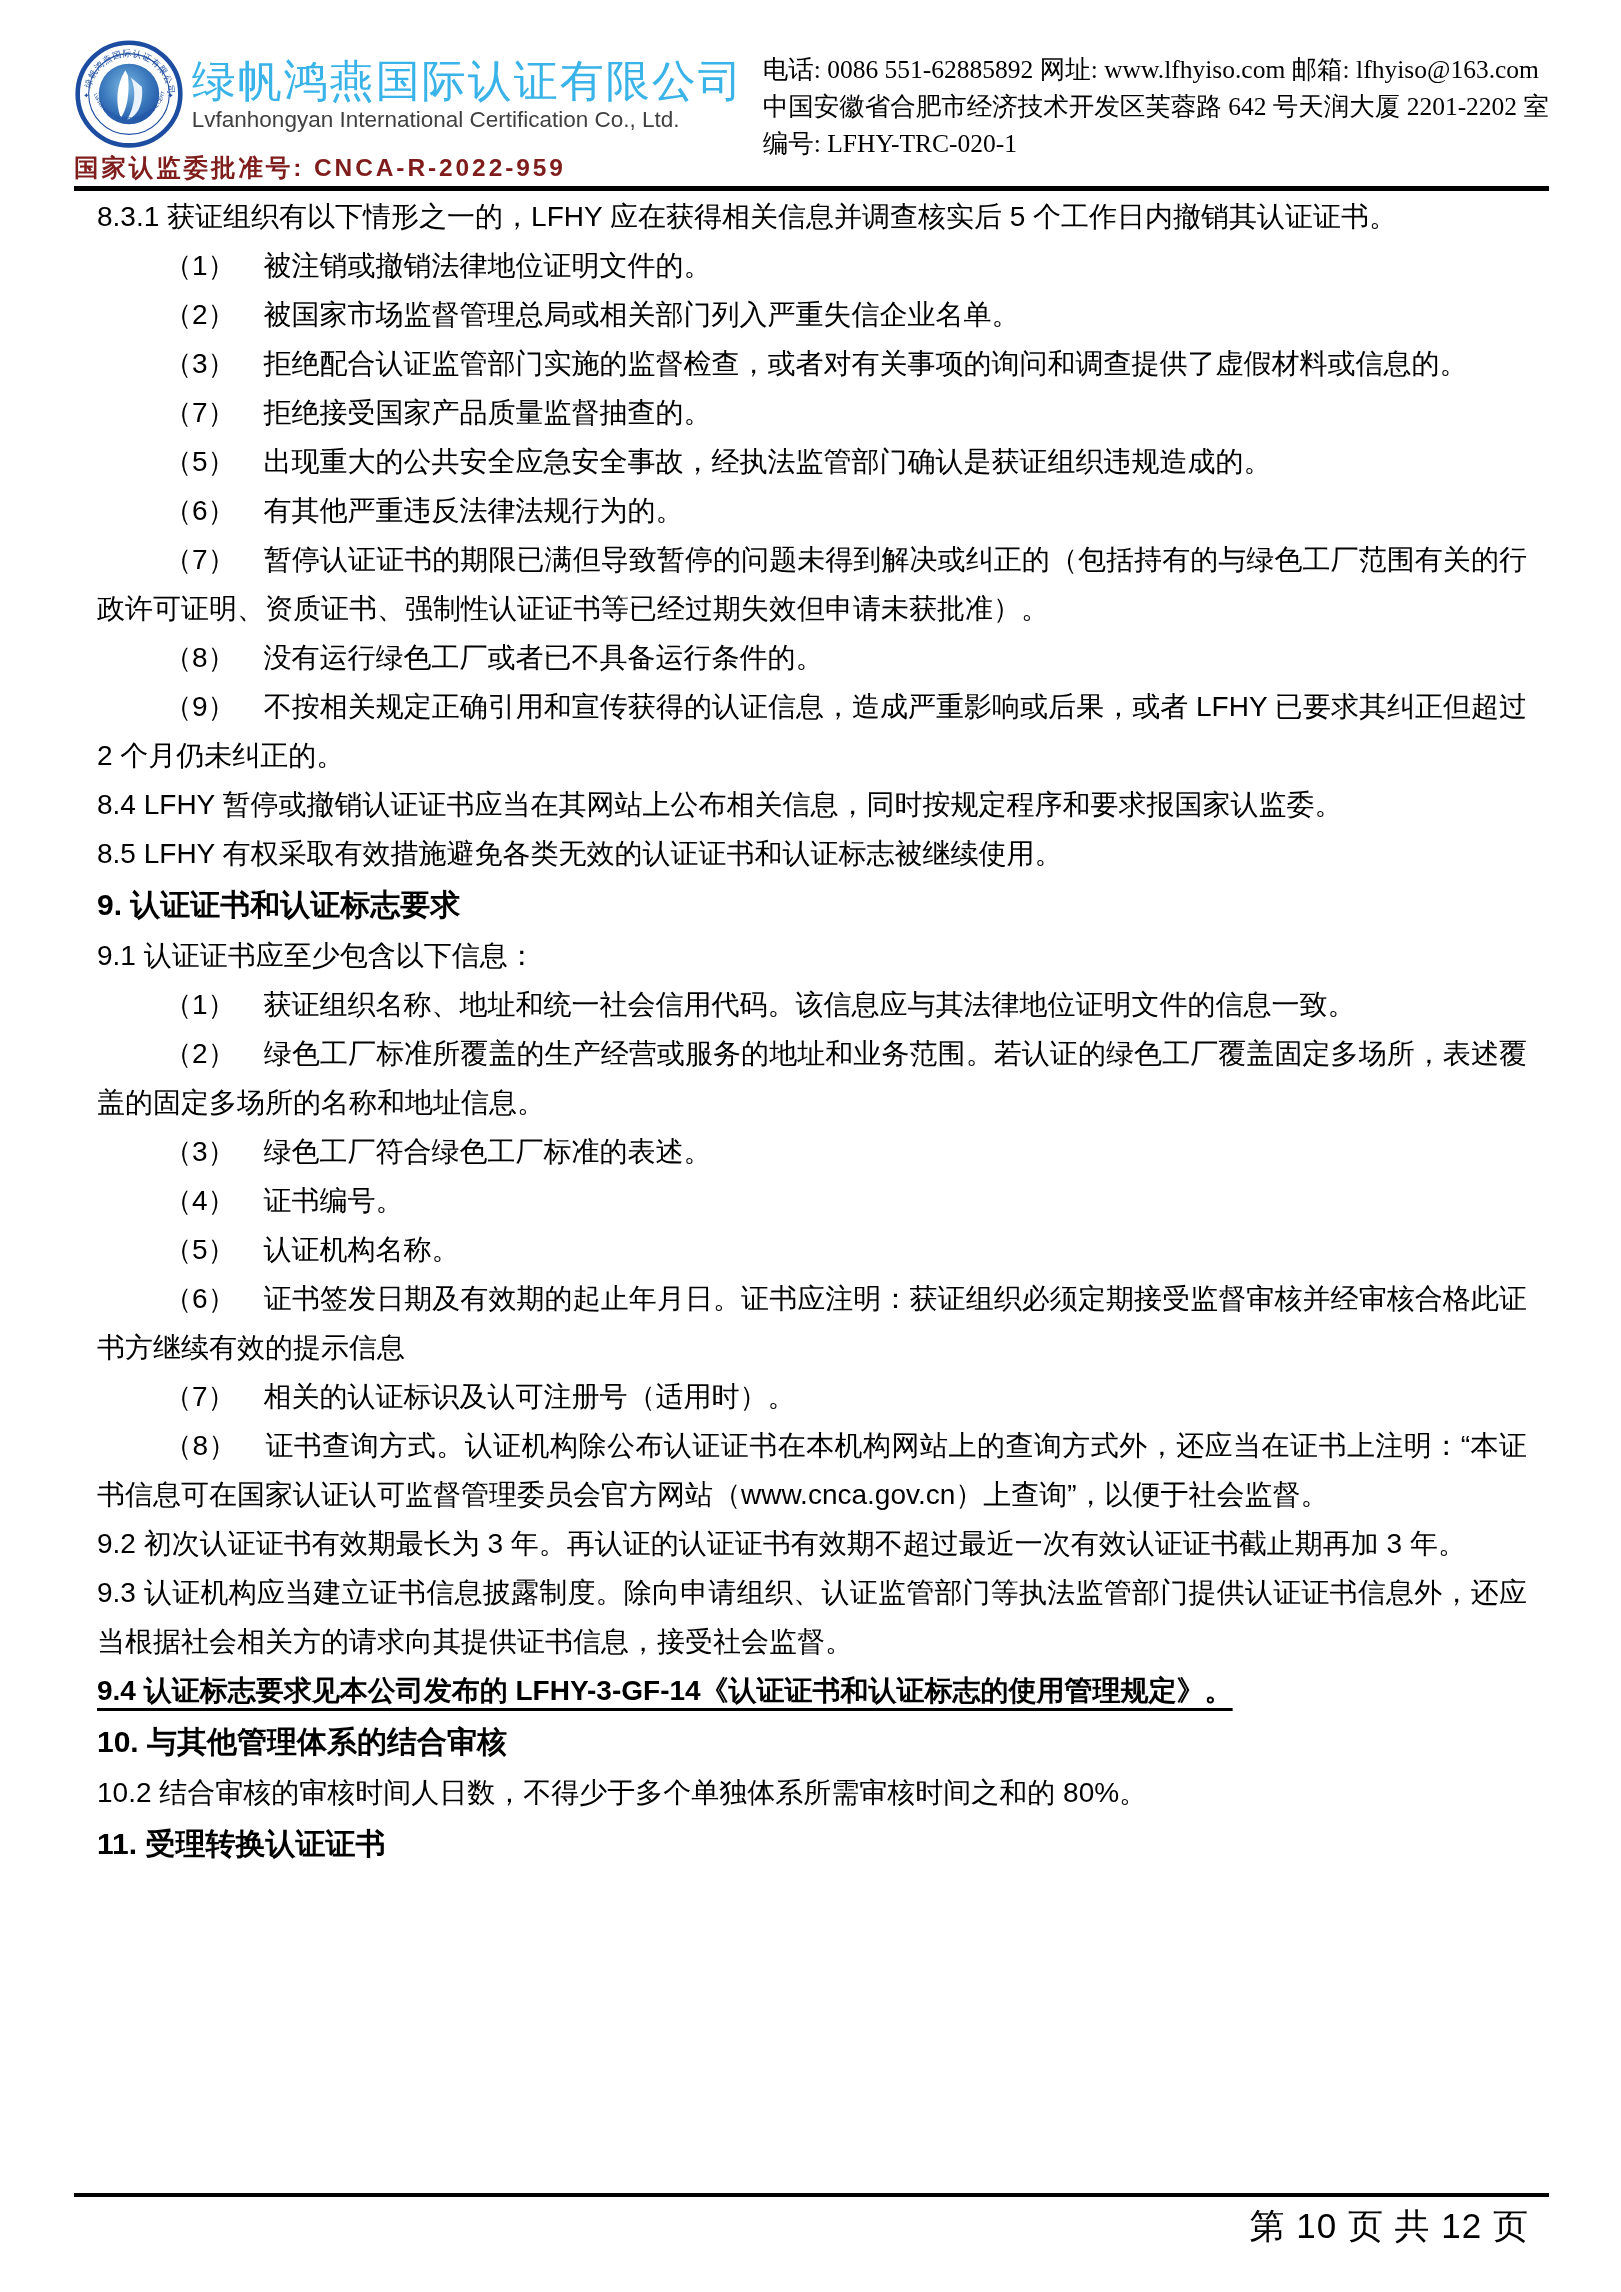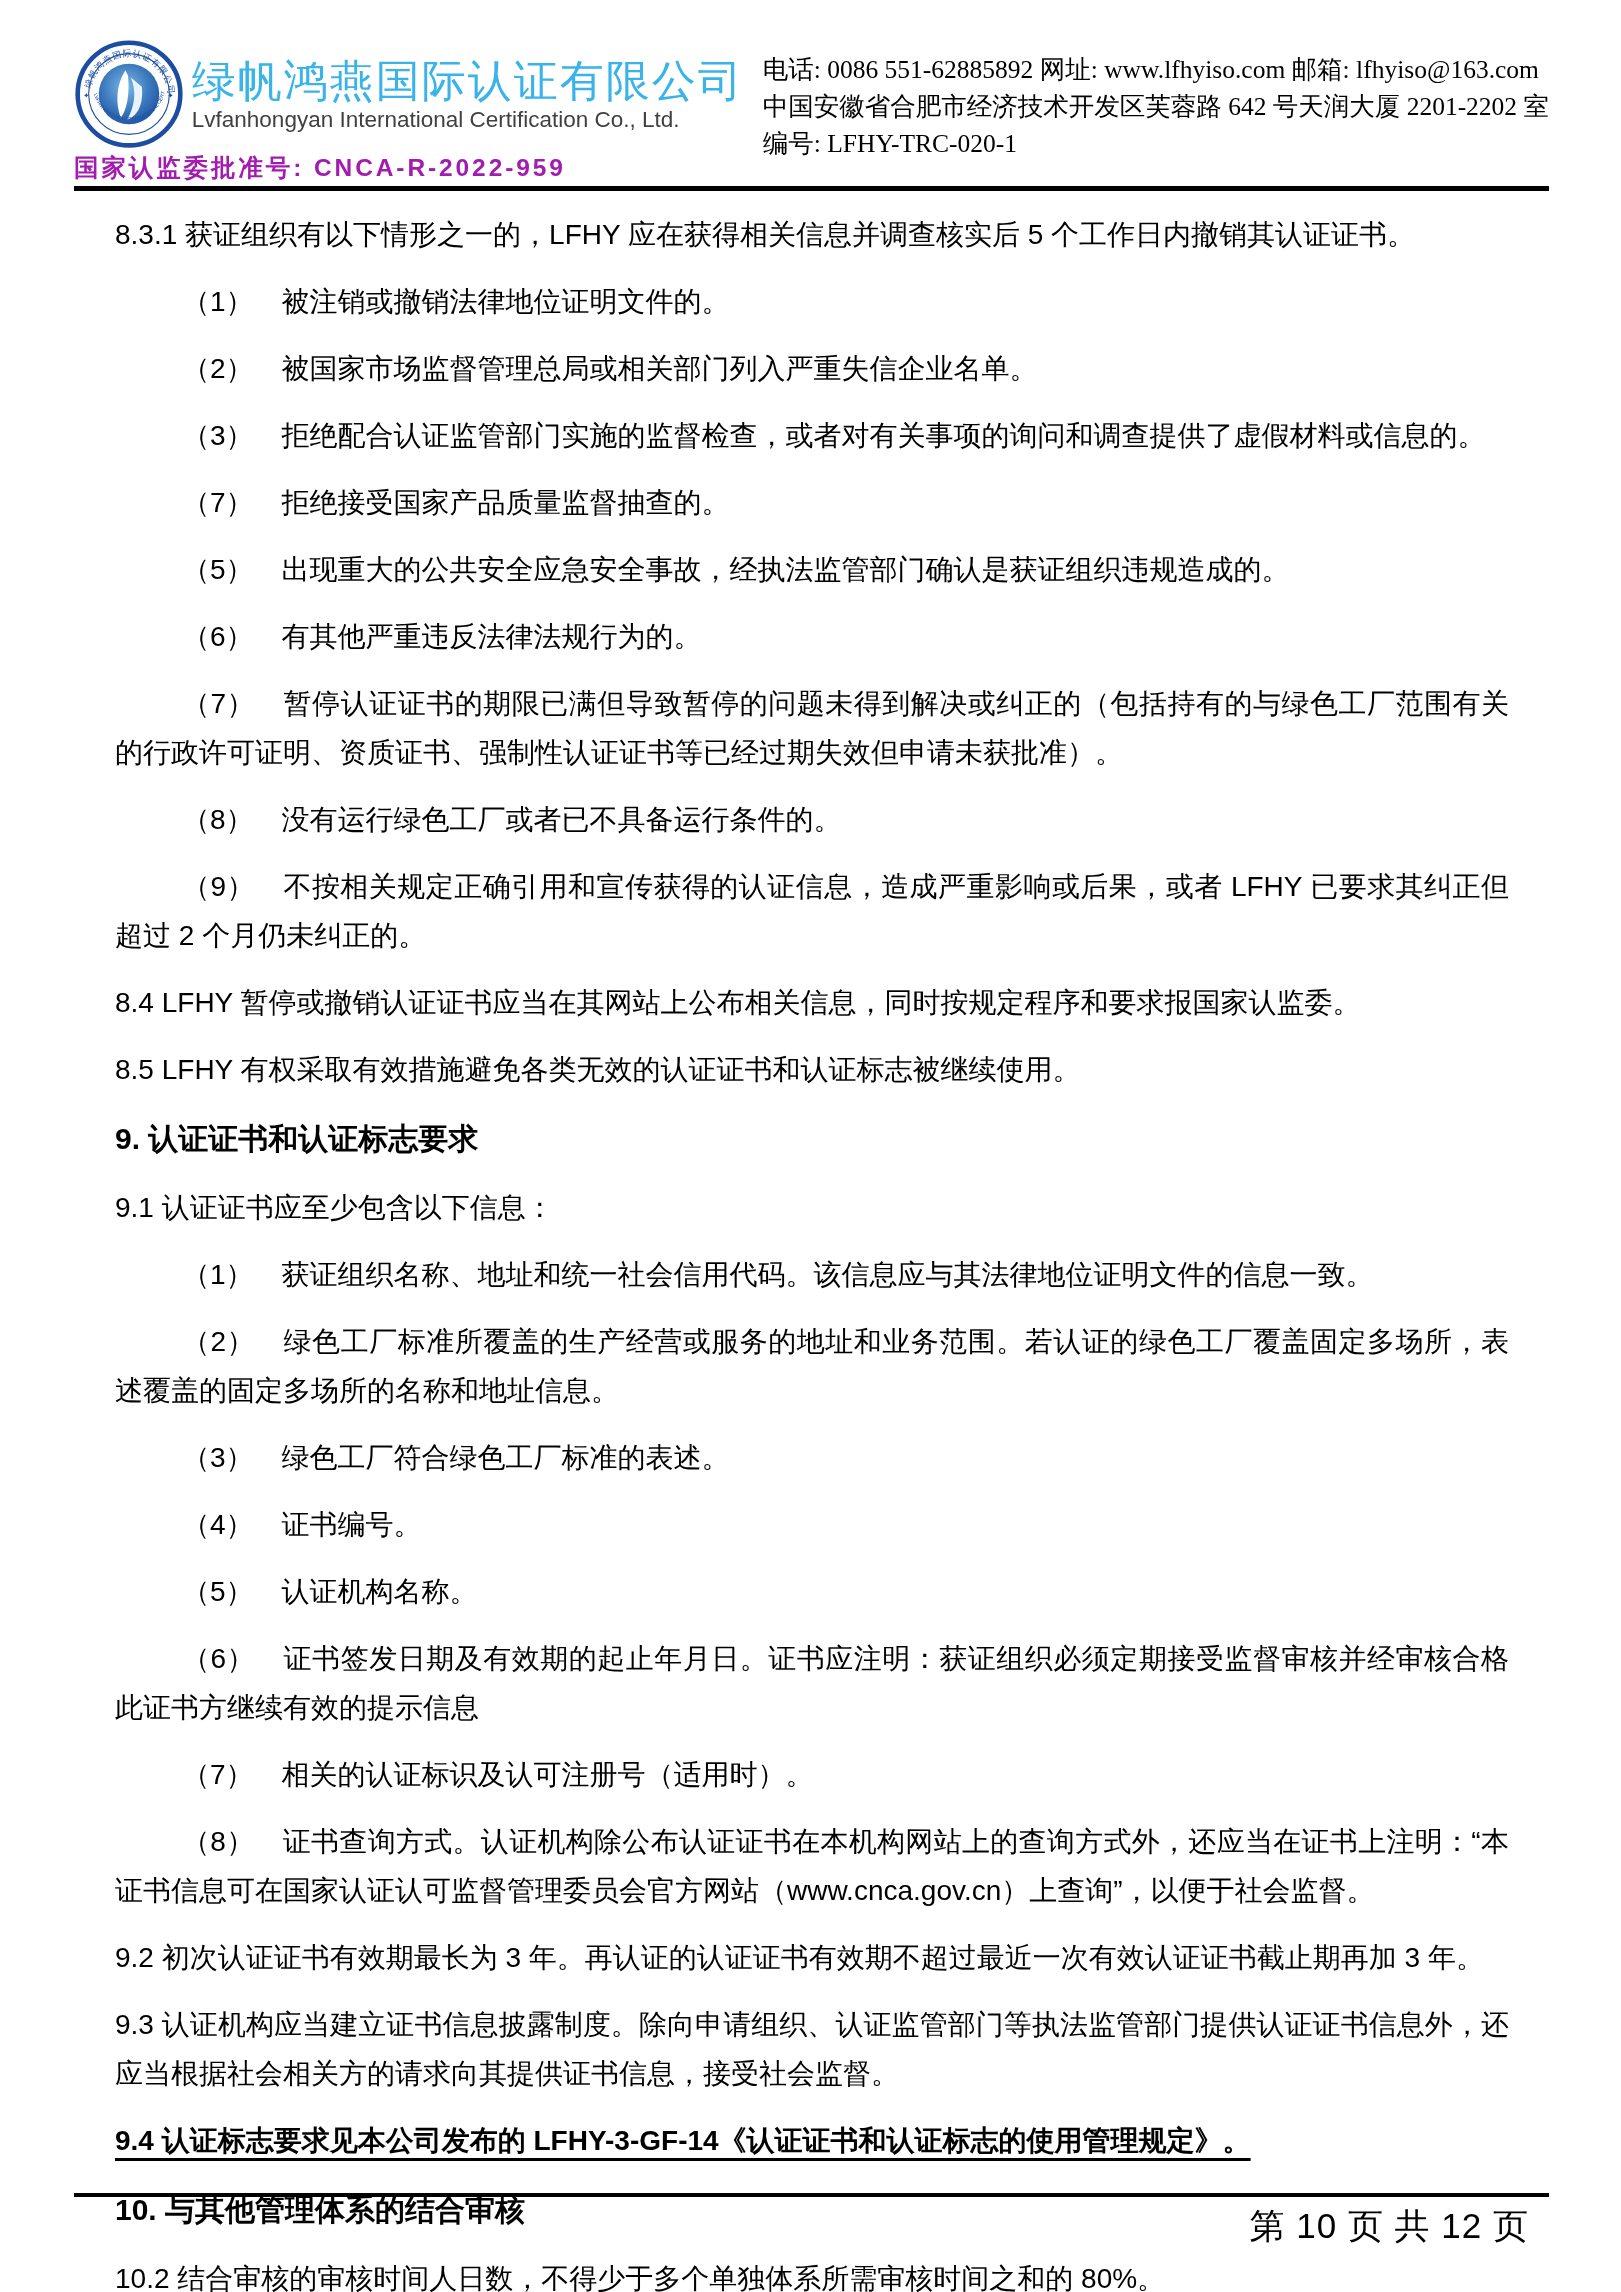--- a/index.html
+++ b/index.html
@@ -14,31 +14,31 @@
   }
   
   .header { position:absolute; top:39px; left:74px; right:72px;
             display:flex; justify-content:space-between; align-items:flex-start; }
   .header-left { display:flex; flex-direction:column; }
   .logo-row { display:flex; align-items:center; }
   .logo-svg { width:110px; height:110px; flex:0 0 auto; }
   .names { margin-left:7.8px; display:flex; flex-direction:column; }
   .company-cn { font-size:44px; line-height:51px; color:#3ab4e8; letter-spacing:2px; font-weight:500; }
   .company-en { font-size:22.5px; line-height:27.4px; color:#404040; font-weight:500; }
-  .approval { margin-top:2px; font-size:24.5px; font-weight:700; color:#a21caf; letter-spacing:2.9px; }
+  .approval { margin-top:2px; font-size:24.5px; font-weight:700; color:#7f1d1d; letter-spacing:2.9px; }
   .contact { text-align:left; font-size:25.5px; line-height:37px; padding-top:11.8px;
              font-family:"Liberation Serif","DejaVu Serif",serif; white-space:nowrap; }
   .header-rule { position:absolute; top:186px; left:74px; right:72px; height:4.9px; background:#000; }
   
   .content {
     position:absolute; top:192px; left:97px; width:1430px;
     font-size:28px; line-height:49px;
     text-align:justify;
   }
-  .content p { margin:18px; }
+  .content p { margin:0; }
   .para { }
   .item { text-indent:67px; }
   .heading { font-weight:700; font-size:30px; line-height:53px; margin:13.7px 0 7.8px 0; text-align:left; }
   .bold-underline { font-weight:700; text-decoration:underline; text-decoration-thickness:2.9px; text-underline-offset:7.8px; }
   
   .footer-rule { position:absolute; top:2193px; left:74px; right:72px; height:3.9px; background:#000; }
   .page-number { position:absolute; top:2203px; right:92px; font-size:35px;
                  font-family:Liberation Sans, sans-serif; letter-spacing:1px; }
 </style>
 </head>

